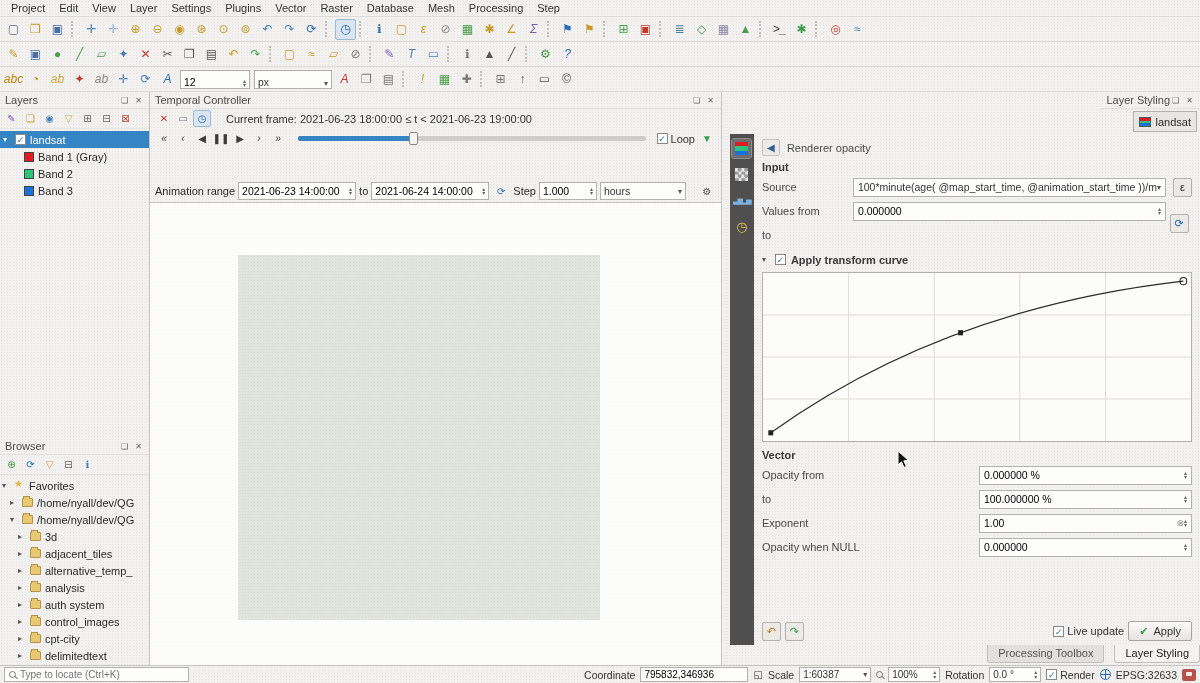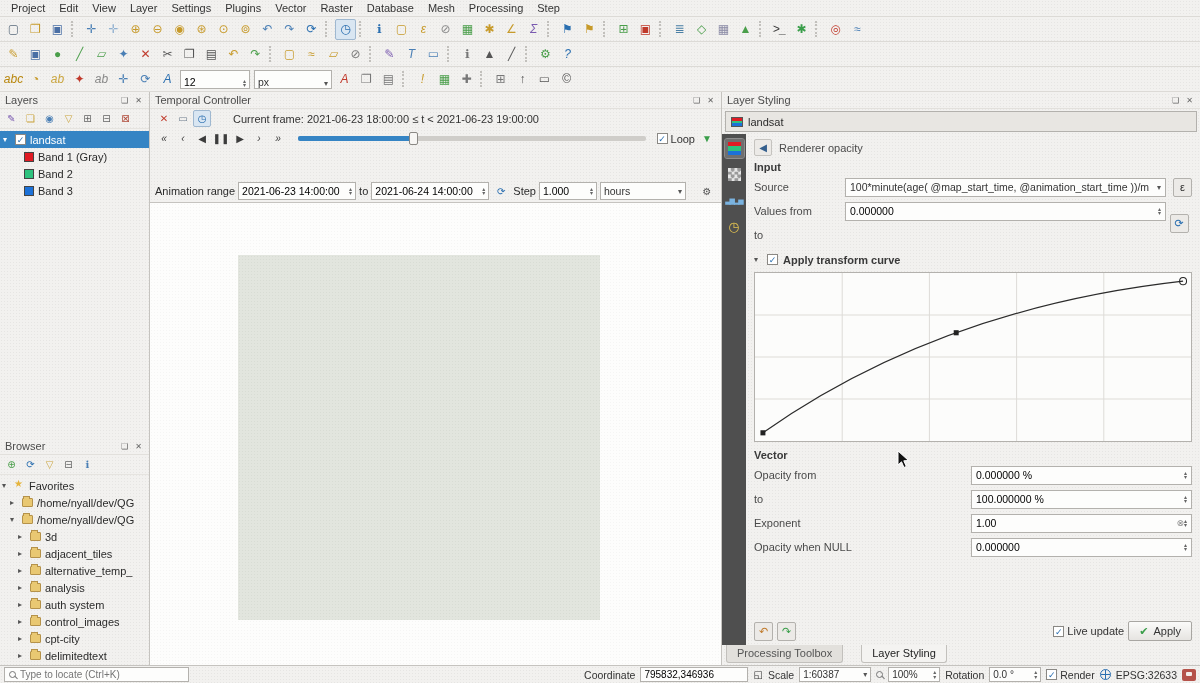--- a/index.html
+++ b/index.html
@@ -24,21 +24,21 @@
   .mini-field { width:70px; } .mini-combo { width:78px; }
   .mini-field input { border:none; outline:none; width:100%; font:inherit; background:transparent; }
   .spins { display:flex; flex-direction:column; justify-content:center; margin-left:auto; line-height:4.5px; font-size:6px; color:#666; }
   .spins::before { content:"▴"; } .spins::after { content:"▾"; }
   .drop { margin-left:auto; font-size:8px; color:#555; }
 
   
   .main { flex:1; display:flex; min-height:0; }
   .left-col { width:150px; display:flex; flex-direction:column; border-right:1px solid #c5c3bf; }
   .center-col { flex:1; min-width:0; display:flex; flex-direction:column; border-right:1px solid #c5c3bf; }
-  .right-col { width:478px; display:flex; flex-direction:column; }
+  .right-col { width:478px; display:flex; flex-direction:column;align-items:flex-end; }
 
   .panel-head { height:17px; display:flex; align-items:center; padding:0 5px; color:#4c4c4c; border-bottom:1px solid #e2e0dc; }
   .winbtns { margin-left:auto; display:flex; gap:3px; font-size:8px; color:#666; }
   .winbtns span { width:11px; text-align:center; }
   .panel-tools { height:20px; display:flex; align-items:center; gap:2px; padding:0 3px; border-bottom:1px solid #e6e4e0; }
   .ptool { width:17px; height:17px; display:flex; align-items:center; justify-content:center; font-size:10px; }
 
   
   .layers-panel { height:346px; display:flex; flex-direction:column; }
   .tree { flex:1; overflow:hidden; padding-top:2px; }
@@ -57,21 +57,21 @@
   .bicon.folder::before { content:""; position:absolute; top:-3px; left:0; width:5px; height:2px; background:#e9c872; border:1px solid #b5924a; border-bottom:none; }
   .bicon.star { background:none; border:none; }
   .bicon.star::before { content:"★"; color:#e5b43c; font-size:10px; position:absolute; top:-3px; }
 
   
   .tc-panel { border-bottom:1px solid #c5c3bf; }
   .tc-row { display:flex; align-items:center; gap:3px; padding:0 5px; }
   .tc-row1 { height:19px; } .tc-row2 { height:21px; } .tc-row3 { height:22px;margin-top:31px; }
   .tc-btn { width:18px; height:17px; display:flex; align-items:center; justify-content:center; font-size:10px; border-radius:2px; color:#3c3c3c; }
   .tc-btn.on { background:#d9e6f2; border:1px solid #9fb8d0; }
-  .tc-text { color:#333; margin-left:19px; }
+  .tc-text { color:#333; margin-left:12px; }
   .slider { flex:1; height:5px; background:#cfcdc9; border-radius:2px; position:relative; margin:0 8px; }
   .slider-fill { position:absolute; left:0; top:0; bottom:0; width:33%; background:#3584c4; border-radius:2px; }
   .slider-handle { position:absolute; left:calc(33% - 4px); top:-4px; width:9px; height:13px; background:#f7f6f4; border:1px solid #8a8884; border-radius:2px; }
   .check { display:flex; align-items:center; gap:3px; color:#333; }
   .dt-field { height:18px; border:1px solid #b3b1ad; background:#fdfdfc; display:flex; align-items:center; padding:0 3px; font-size:10.5px; color:#333; }
   .dt-field input { border:none; outline:none; font:inherit; background:transparent; width:100%; }
   .w-dt { width:118px; } .w-step { width:58px; } .w-unit { width:86px; }
 
   
   .map-canvas { flex:1; position:relative; background:#fdfdfc;
@@ -101,21 +101,21 @@
   .sq-btn { width:19px; height:19px; min-width:19px; display:flex; align-items:center; justify-content:center; border:1px solid #b3b1ad; background:#eceae7; border-radius:2px; font-size:11px; }
   .clear-x { color:#888; font-size:9px; margin-left:auto; }
   .values-wrap { display:flex; }
   .values-left { flex:1; }
   .values-right { width:26px; display:flex; align-items:center; justify-content:center; }
   .transform-head { height:21px; display:flex; align-items:center; gap:5px; margin-top:2px; }
   .curve-box { height:170px; border:1px solid #b3b1ad; background:#fcfcfb; position:relative; margin:2px 0 4px 0; }
   .curve-box svg { position:absolute; inset:0; width:100%; height:100%; }
   .ls-bottom { height:26px; display:flex; align-items:center; gap:4px; margin-top:auto; padding-bottom:2px; }
   .apply-btn { height:20px; display:flex; align-items:center; gap:5px; padding:0 10px; border:1px solid #a8a6a2; border-radius:2px; background:linear-gradient(#fbfbfa,#e6e4e1); color:#333; }
-  .ls-tabs { height:20px; display:flex; padding-left:4px; gap:18px; }
+  .ls-tabs { height:20px; display:flex; padding-left:4px; gap:10px; }
   .tab { padding:2px 10px 0 10px; border:1px solid #c2c0bc; border-top:none; background:#e2e0dc; color:#555; border-radius:0 0 3px 3px; height:18px; }
   .tab.active { background:#f4f3f1; color:#222; }
 
   
   .statusbar { height:18px; display:flex; align-items:center; gap:5px; padding:0 4px; border-top:1px solid #c5c3bf; font-size:10.5px; color:#333; }
   .locate { width:185px; height:15px; border:1px solid #b3b1ad; background:#fdfdfc; display:flex; align-items:center; gap:4px; padding:0 4px; }
   .locate input { border:none; outline:none; font:inherit; font-size:10px; color:#8a8a8a; background:transparent; width:100%; }
   .mag-icon { width:7px; height:7px; min-width:7px; border:1.4px solid #777; border-radius:50%; position:relative; }
   .mag-icon::after { content:""; position:absolute; width:4px; height:1.4px; background:#777; right:-3px; bottom:-1px; transform:rotate(45deg); }
   .sb-field { height:15px; border:1px solid #b3b1ad; background:#fdfdfc; display:flex; align-items:center; padding:0 3px; font-size:10px; color:#333; }

